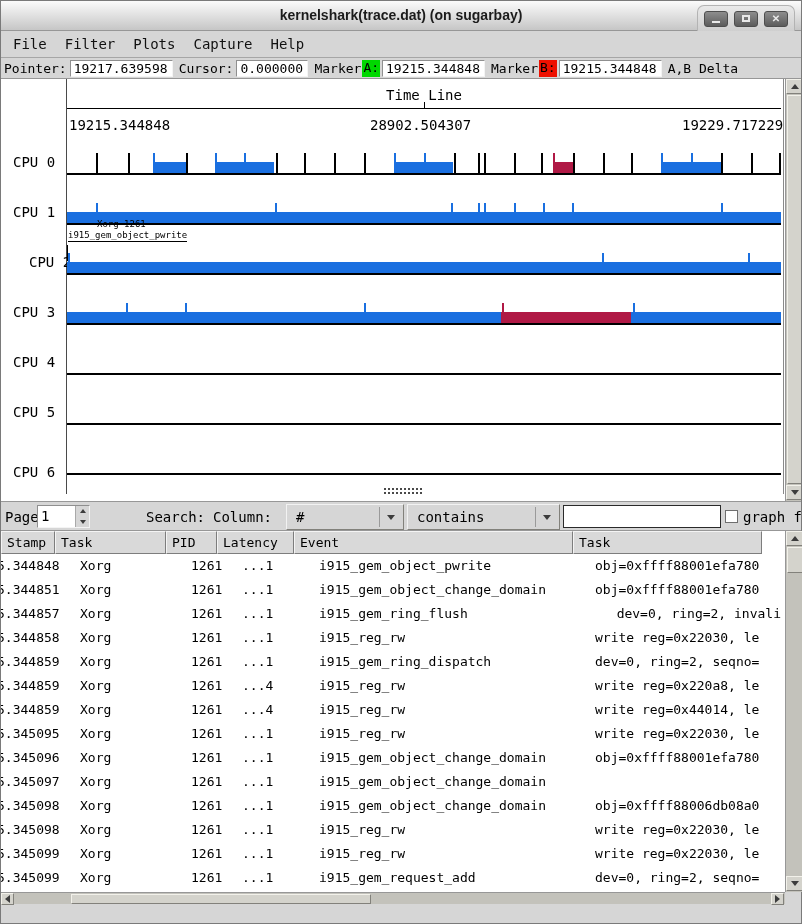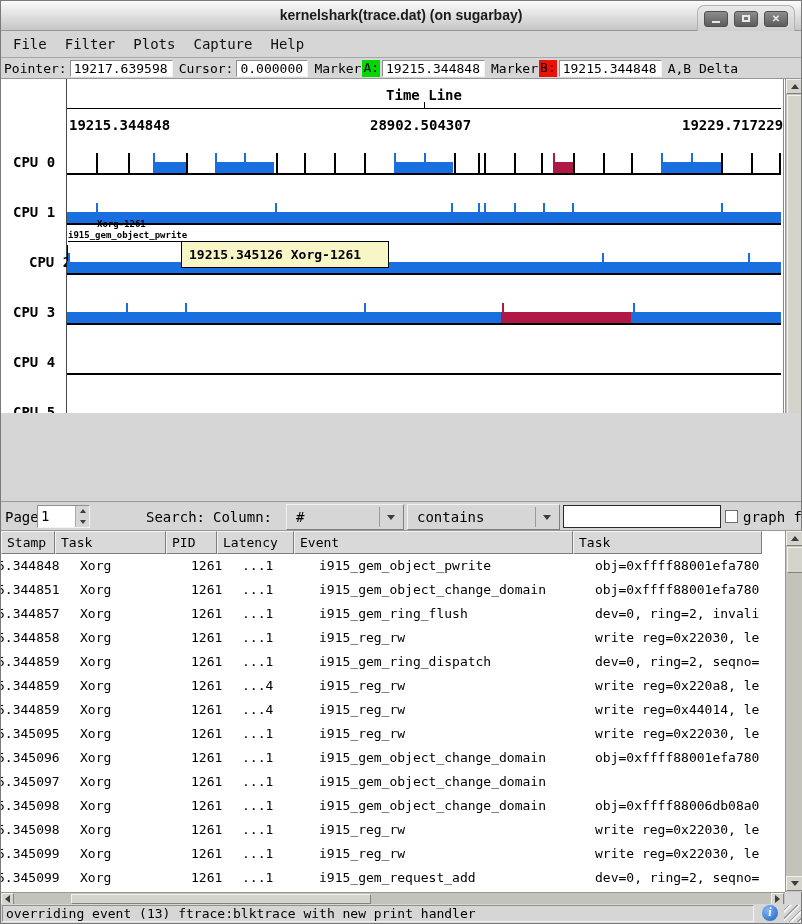--- a/index.html
+++ b/index.html
@@ -40,22 +40,22 @@
                 padding-left: 2px; overflow: hidden; }
   .pb-label { margin: 0 1px; }
   .val-box { background: #fff; border: 1px solid #8f8f8f;
              border-right-color: #f4f4f4; border-bottom-color: #f4f4f4;
              height: 17px; line-height: 15px; padding: 0 3px; margin: 0 5px 0 2px; }
   .marker-key { height: 17px; line-height: 15px; padding: 0 1px; }
   .marker-a { background: #00d800; }
   .marker-b { background: #ee1000; }
 
   
-  .graph { position: absolute; top: 78px; left: 0; width: 800px; height: 334px;
-           background: #fff; overflow: hidden; font-weight: bold; }
+  .graph { position: absolute; top: 78px; left: 0; width: 800px; height: 422px;
+           background: #fff; overflow: hidden; }
   .plot-vline { position: absolute; left: 65px; top: 0; width: 1px; height: 415px; background: #4a4a4a; }
   .plot-rline { position: absolute; left: 782px; top: 0; width: 1px; height: 415px; background: #8a8a8a; }
   .tl-title { position: absolute; top: 8px; left: 66px; width: 714px; text-align: center;
               font-size: 14px; color: #000; }
   .tl-axis { position: absolute; top: 29px; left: 66px; width: 714px; height: 1px; background: #000; }
   .tl-axis-tick { position: absolute; top: 23px; left: 423px; width: 1px; height: 6px; background: #000; }
   .tl-lab { position: absolute; top: 38px; font-size: 14px; color: #000; }
   .cpu-label { position: absolute; left: 12px; font-size: 14px; color: #000; }
   .baseline { position: absolute; left: 66px; width: 714px; height: 2px; background: #000; }
   .bar { position: absolute; height: 11px; }
@@ -260,21 +260,20 @@
         <div class="baseline" style="top: 294px;"></div>
         <span class="cpu-label" style="top: 325px;">CPU 5</span>
         <div class="baseline" style="top: 344px;"></div>
         <span class="cpu-label" style="top: 385px;">CPU 6</span>
         <div class="baseline" style="top: 394px;"></div>
       </div>
 
     <span class="anno-task">Xorg-1261</span>
     <span class="anno-event">i915_gem_object_pwrite</span>
     <div class="anno-marker"></div>
-    <div class="tooltip">19215.345126 Xorg-1261</div>
     <div class="splitter"></div>
 
     <div class="vsb" style="left:784px; top:0; height:422px;">
       <div class="sb-btn" style="top:0">
           <span class="arr arr-up"></span>
         </div>
       <div class="sb-thumb" style="top:16px; height:389px;"></div>
       <div class="sb-btn" style="top:406px">
           <span class="arr arr-down"></span>
         </div>
@@ -338,21 +337,21 @@
           <div class="td td-pad" style="width: 77px;">...1</div>
           <div class="td td-pad" style="width: 279px;">i915_gem_object_change_domain</div>
           <div class="td td-info" style="width: 189px;">obj=0xffff88001efa780</div>
         </div>
         <div class="tr">
           <div class="td td-0" style="width: 77px;">5.344857</div>
           <div class="td td-pad" style="width: 111px;">Xorg</div>
           <div class="td td-pad" style="width: 51px;">1261</div>
           <div class="td td-pad" style="width: 77px;">...1</div>
           <div class="td td-pad" style="width: 279px;">i915_gem_ring_flush</div>
-          <div class="td td-info" style="width: 189px;">dev=0, ring=2, invali</div>
+          <div class="td td-info" style="width: 189px; text-align: right;">dev=0, ring=2, invali</div>
         </div>
         <div class="tr">
           <div class="td td-0" style="width: 77px;">5.344858</div>
           <div class="td td-pad" style="width: 111px;">Xorg</div>
           <div class="td td-pad" style="width: 51px;">1261</div>
           <div class="td td-pad" style="width: 77px;">...1</div>
           <div class="td td-pad" style="width: 279px;">i915_reg_rw</div>
           <div class="td td-info" style="width: 189px;">write reg=0x22030, le</div>
         </div>
         <div class="tr">
@@ -451,19 +450,14 @@
           <span class="arr arr-left"></span>
         </div>
       <div class="hsb-thumb" style="left:70px; width:300px;"></div>
       <div class="hsb-btn" style="left:770px">
           <span class="arr arr-right"></span>
         </div>
     </div>
     <div class="corner"></div>
   </div>
 
-  <div class="statusbar">
-    <div class="status-box">overriding event (13) ftrace:blktrace with new print handler</div>
-    <div class="info-icon">i</div>
-    <div class="grip"></div>
-  </div>
 
 </div>
 
 </body></html>

